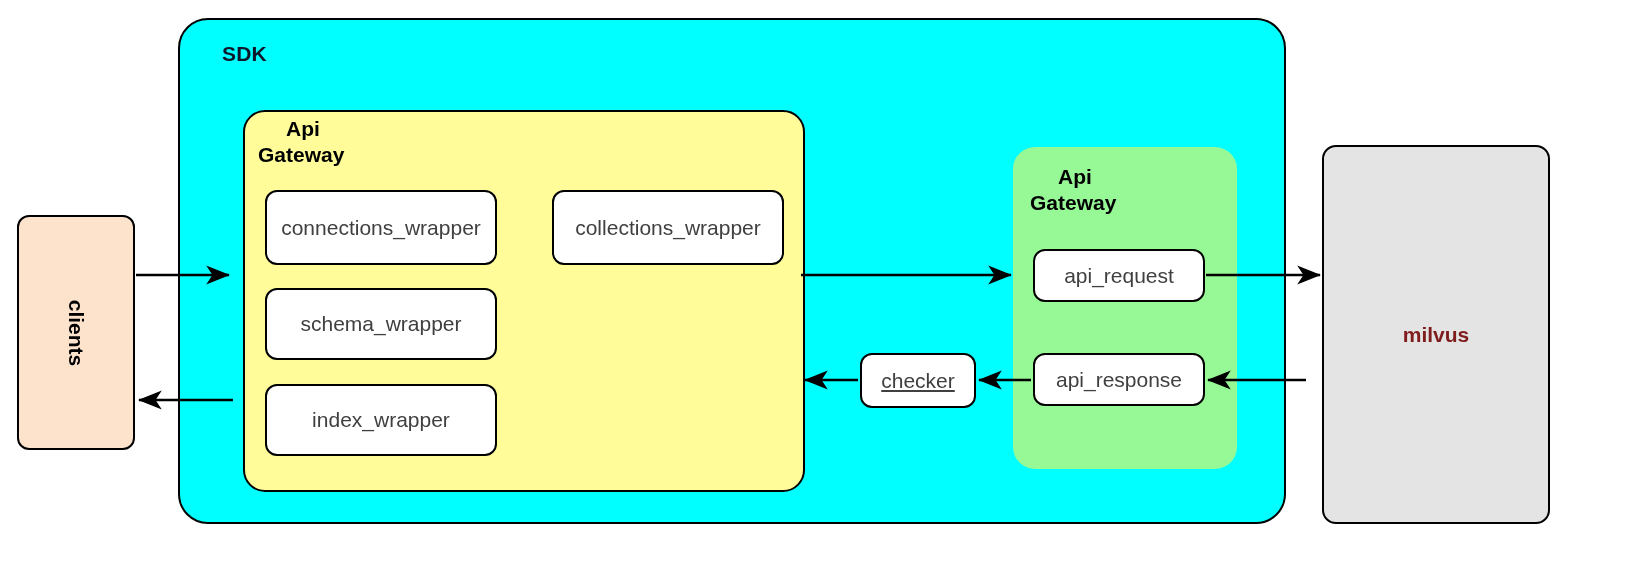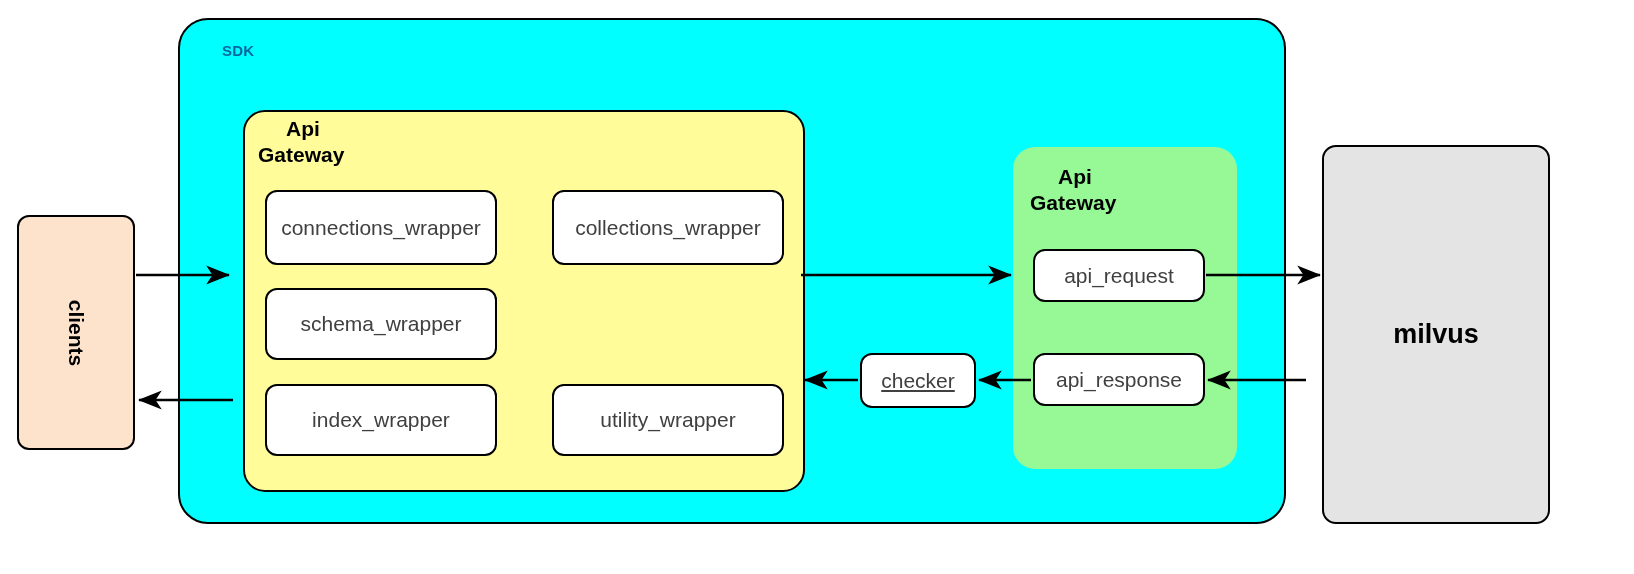--- a/index.html
+++ b/index.html
@@ -25,23 +25,23 @@
     height: 506px;
     background: #00FFFF;
     border: 2px solid #000000;
     border-radius: 30px;
     box-sizing: border-box;
   }
   .sdk-label {
     position: absolute;
     left: 222px;
     top: 42px;
-    font-size: 15px;
-    font-weight: bold;
-    color: #0369a1;
+    font-size: 21px;
+    font-weight: bold;
+    color: #0f172a;
     letter-spacing: .2px;
   }
 
   .apiwrapper-box {
     position: absolute;
     left: 243px;
     top: 110px;
     width: 562px;
     height: 382px;
     background: #FFFC99;
@@ -130,23 +130,23 @@
     height: 379px;
     background: #E4E4E4;
     border: 2px solid #000000;
     border-radius: 14px;
     box-sizing: border-box;
     display: flex;
     align-items: center;
     justify-content: center;
   }
   .milvus-label {
-    font-size: 27px;
-    font-weight: bold;
-    color: #000000;
+    font-size: 21px;
+    font-weight: bold;
+    color: #7f1d1d;
   }
 
   
   .arrows {
     position: absolute;
     left: 0;
     top: 0;
     width: 1634px;
     height: 574px;
     pointer-events: none;
@@ -174,23 +174,20 @@
     <span>connections_wrapper</span>
   </div>
   <div class="node" style="left:265px; top:288px; width:232px; height:72px;">
     <span>schema_wrapper</span>
   </div>
   <div class="node" style="left:552px; top:190px; width:232px; height:75px;">
     <span>collections_wrapper</span>
   </div>
   <div class="node" style="left:265px; top:384px; width:232px; height:72px;">
     <span>index_wrapper</span>
-  </div>
-  <div class="node" style="left:552px; top:384px; width:232px; height:72px;">
-    <span>utility_wrapper</span>
   </div>
 
   <div class="node" style="left:860px; top:353px; width:116px; height:55px;text-decoration:underline;">
     <span>checker</span>
   </div>
 
   <div class="gateway-box"></div>
   <div class="gateway-label">
     <span class="ind">Api</span>
     <span class="nrm">Gateway</span>

